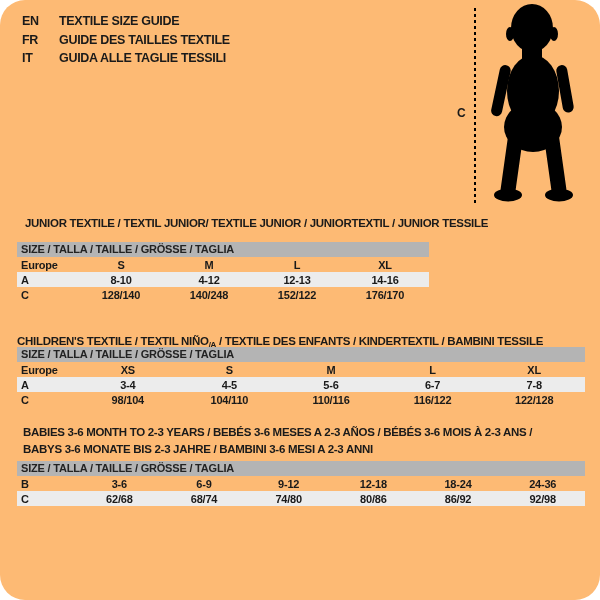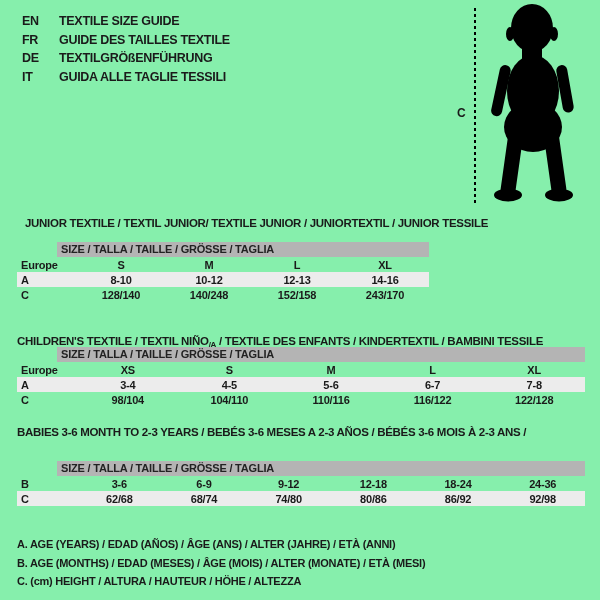--- a/index.html
+++ b/index.html
@@ -1,50 +1,50 @@
 <!DOCTYPE html>
 <html><head>
 <meta charset="utf-8">
 <style>
   * { margin:0; padding:0; box-sizing:border-box; }
   body { background:#ffffff; }
   .page {
-    position:relative; width:600px; height:600px; background:#86efac;
-    font-family:"Liberation Sans", sans-serif; color:#1a1a1a; overflow:hidden;
+    position:relative; width:600px; height:600px; background:#fdba74;
+    font-family:"Liberation Sans", sans-serif; color:#1a1a1a; overflow:hidden;border-radius:25px;
   }
 
   
   .lang-header { position:absolute; left:22px; top:12px; }
   .lang-row { display:flex; font-weight:700; font-size:12.5px; line-height:18.5px; letter-spacing:-0.3px; }
   .lang-code { width:37px; }
 
   
   .figure-label { position:absolute; left:457px; top:106px; font-weight:700; font-size:12px; }
   .dashed-line {
     position:absolute; left:474px; top:8px; width:2px; height:198px;
     background:repeating-linear-gradient(to bottom, #000 0 3px, transparent 3px 6px);
   }
   .toddler-svg { position:absolute; left:482px; top:3px; }
 
   
   .section-title { position:absolute; left:17px; font-weight:700; font-size:11.5px; letter-spacing:-0.3px; line-height:17px; white-space:nowrap; }
   .title-sub { font-size:8px; vertical-align:-2px; }
   #t1-title { top:215px;margin-left:8px; }
   #t2-title { top:333px; }
-  #t3-title { top:424px; }
+  #t3-title { top:424px;margin-left:6px; }
 
   
   .size-table { position:absolute; left:17px; }
   #t1 { top:242px; width:412px; }
   #t2 { top:347px; width:568px; }
   #t3 { top:461px; width:568px; }
   .table-bar {
     background:#b4b4b4; height:15px; line-height:15px;
     font-weight:700; font-size:11px; letter-spacing:-0.2px;
-    padding-left:4px; color:#222222;margin-left:40px;
+    padding-left:4px; color:#222222;
   }
   .t-row { display:flex; height:15px; align-items:center; font-size:11px; letter-spacing:-0.2px;font-weight:bold; }
   .t-row.alt { background:#ececec; }
   .t-label { width:60px; padding-left:4px; }
   .t-cell { flex:1; text-align:center; }
 
   
   .legend { position:absolute; left:17px; top:535px; }
   .legend-line { font-weight:700; font-size:11px; letter-spacing:-0.25px; line-height:18.5px; white-space:nowrap; }
 </style>
@@ -54,24 +54,20 @@
 <div class="page">
 
   <div class="lang-header">
     <div class="lang-row">
       <span class="lang-code">EN</span>
       <span class="lang-title">TEXTILE SIZE GUIDE</span>
     </div>
     <div class="lang-row">
       <span class="lang-code">FR</span>
       <span class="lang-title">GUIDE DES TAILLES TEXTILE</span>
-    </div>
-    <div class="lang-row">
-      <span class="lang-code">DE</span>
-      <span class="lang-title">TEXTILGRÖßENFÜHRUNG</span>
     </div>
     <div class="lang-row">
       <span class="lang-code">IT</span>
       <span class="lang-title">GUIDA ALLE TAGLIE TESSILI</span>
     </div>
   </div>
 
   <div class="figure-label">C</div>
   <div class="dashed-line"></div>
   <svg class="toddler-svg" width="102" height="205" viewBox="0 0 102 205">
@@ -97,30 +93,30 @@
     <div class="t-row">
       <span class="t-label">Europe</span>
       <span class="t-cell">S</span>
       <span class="t-cell">M</span>
       <span class="t-cell">L</span>
       <span class="t-cell">XL</span>
     </div>
     <div class="t-row alt">
       <span class="t-label">A</span>
       <span class="t-cell">8-10</span>
-      <span class="t-cell">10-12</span>
+      <span class="t-cell">4-12</span>
       <span class="t-cell">12-13</span>
       <span class="t-cell">14-16</span>
     </div>
     <div class="t-row">
       <span class="t-label">C</span>
       <span class="t-cell">128/140</span>
       <span class="t-cell">140/248</span>
-      <span class="t-cell">152/158</span>
-      <span class="t-cell">243/170</span>
+      <span class="t-cell">152/122</span>
+      <span class="t-cell">176/170</span>
     </div>
   </div>
 
   <div class="section-title" id="t2-title">
     <span>CHILDREN'S TEXTILE / TEXTIL NIÑO</span><span class="title-sub">/A</span><span> / TEXTILE DES ENFANTS / KINDERTEXTIL / BAMBINI TESSILE</span>
   </div>
   <div class="size-table" id="t2">
     <div class="table-bar">SIZE / TALLA / TAILLE / GRÖSSE / TAGLIA</div>
     <div class="t-row">
       <span class="t-label">Europe</span>
@@ -143,20 +139,21 @@
       <span class="t-cell">98/104</span>
       <span class="t-cell">104/110</span>
       <span class="t-cell">110/116</span>
       <span class="t-cell">116/122</span>
       <span class="t-cell">122/128</span>
     </div>
   </div>
 
   <div class="section-title" id="t3-title">
     <div>BABIES 3-6 MONTH TO 2-3 YEARS / BEBÉS 3-6 MESES A 2-3 AÑOS / BÉBÉS 3-6 MOIS À 2-3 ANS /</div>
+    <div>BABYS 3-6 MONATE BIS 2-3 JAHRE / BAMBINI 3-6 MESI A 2-3 ANNI</div>
   </div>
   <div class="size-table" id="t3">
     <div class="table-bar">SIZE / TALLA / TAILLE / GRÖSSE / TAGLIA</div>
     <div class="t-row">
       <span class="t-label">B</span>
       <span class="t-cell">3-6</span>
       <span class="t-cell">6-9</span>
       <span class="t-cell">9-12</span>
       <span class="t-cell">12-18</span>
       <span class="t-cell">18-24</span>
@@ -166,19 +163,14 @@
       <span class="t-label">C</span>
       <span class="t-cell">62/68</span>
       <span class="t-cell">68/74</span>
       <span class="t-cell">74/80</span>
       <span class="t-cell">80/86</span>
       <span class="t-cell">86/92</span>
       <span class="t-cell">92/98</span>
     </div>
   </div>
 
-  <div class="legend">
-    <div class="legend-line">A. AGE (YEARS) / EDAD (AÑOS) / ÂGE (ANS) / ALTER (JAHRE) / ETÀ (ANNI)</div>
-    <div class="legend-line">B. AGE (MONTHS) / EDAD (MESES) / ÂGE (MOIS) / ALTER (MONATE) / ETÀ (MESI)</div>
-    <div class="legend-line">C. (cm) HEIGHT / ALTURA / HAUTEUR / HÖHE / ALTEZZA</div>
-  </div>
 
 </div>
 
 </body></html>

